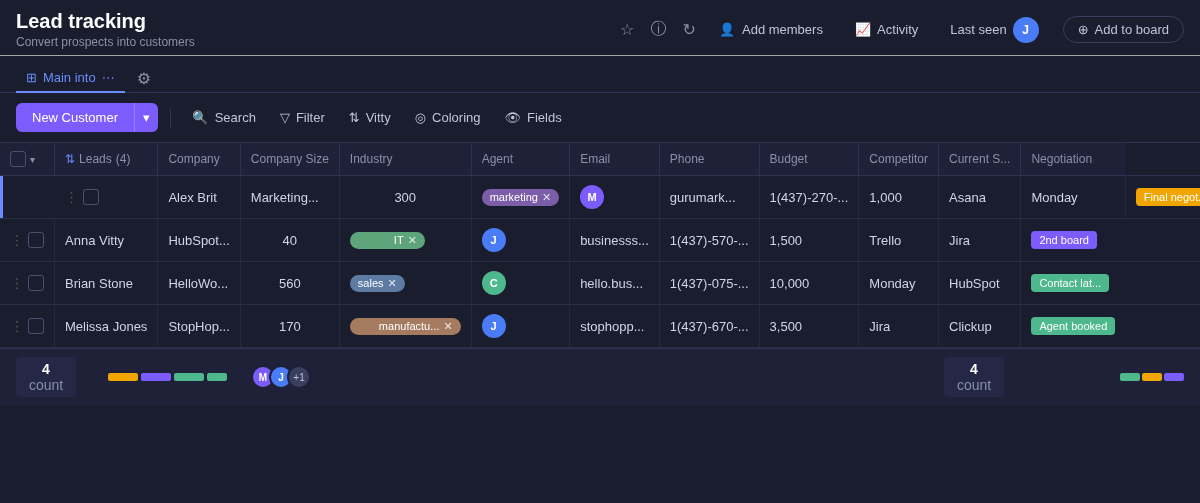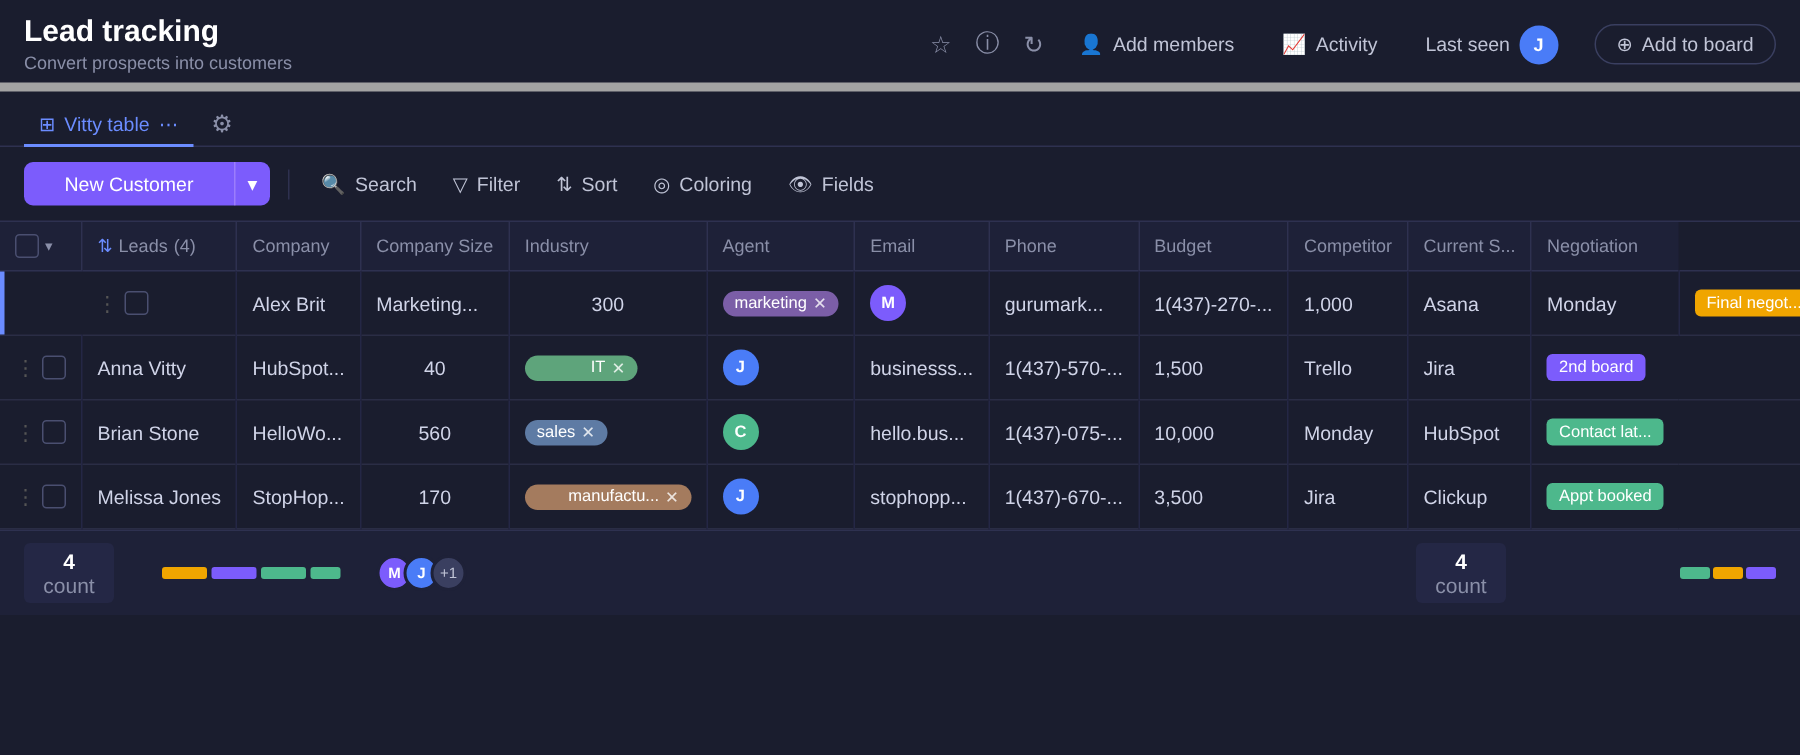--- a/index.html
+++ b/index.html
@@ -12,21 +12,21 @@
       height: 503px;
       overflow: hidden;
     }
 
     
     .header {
       display: flex;
       align-items: center;
       justify-content: space-between;
       padding: 10px 16px 6px;
-      border-bottom: 6px solid #a3a3a3;
+      border-bottom: 1px solid #a3a3a3;
     }
     .header-left {}
     .app-title {
       font-size: 20px;
       font-weight: 600;
       color: #ffffff;
     }
     .app-subtitle {
       font-size: 12px;
       color: #8a8fa8;
@@ -109,21 +109,21 @@
       display: flex; align-items: center; gap: 0;
       background: #7c5cfc;
       border-radius: 6px;
       font-size: 13px;
       font-weight: 500;
       color: #fff;
       cursor: pointer;
       overflow: hidden;
     }
     .new-customer-main {
-      padding: 7px 27px;
+      padding: 7px 16px;
     }
     .new-customer-arrow {
       padding: 7px 8px;
       border-left: 1px solid #9b7dfc;
       display: flex; align-items: center;
     }
     .toolbar-divider {
       width: 1px; height: 20px;
       background: #2e3150;
       margin: 0 8px;
@@ -346,21 +346,21 @@
     <div class="add-to-board-btn">
       <span>⊕</span>
       <span>Add to board</span>
     </div>
   </div>
 </div>
 
 <div class="tab-bar">
   <div class="tab-item active">
     <span>⊞</span>
-    <span>Vitty table</span>
+    <span>Main into</span>
     <span class="dots"></span>
   </div>
   <span class="tab-gear">⚙</span>
 </div>
 
 <div class="toolbar">
   <div class="new-customer-btn">
     <span class="new-customer-main">New Customer</span>
     <span class="new-customer-arrow">
       <span class="chevron-down"></span>
@@ -370,21 +370,21 @@
   <div class="toolbar-btn">
     <span>🔍</span>
     <span>Search</span>
   </div>
   <div class="toolbar-btn">
     <span>▽</span>
     <span>Filter</span>
   </div>
   <div class="toolbar-btn">
     <span>⇅</span>
-    <span>Sort</span>
+    <span>Vitty</span>
   </div>
   <div class="toolbar-btn">
     <span>◎</span>
     <span>Coloring</span>
   </div>
   <div class="toolbar-btn">
     <span>👁</span>
     <span>Fields</span>
   </div>
 </div>
@@ -517,21 +517,21 @@
     </td>
     <td>
       <div class="agent-avatar agent-j">J</div>
     </td>
     <td>stophopp...</td>
     <td>1(437)-670-...</td>
     <td>3,500</td>
     <td>Jira</td>
     <td>Clickup</td>
     <td>
-      <span class="status-badge status-appt">Appt booked</span>
+      <span class="status-badge status-appt">Agent booked</span>
     </td>
   </tr>
       </tbody>
   </table>
 </div>
 
 <div class="footer-bar">
   <div class="footer-count">
     <span class="footer-count-num">4</span>
     <span class="footer-count-label">count</span>

